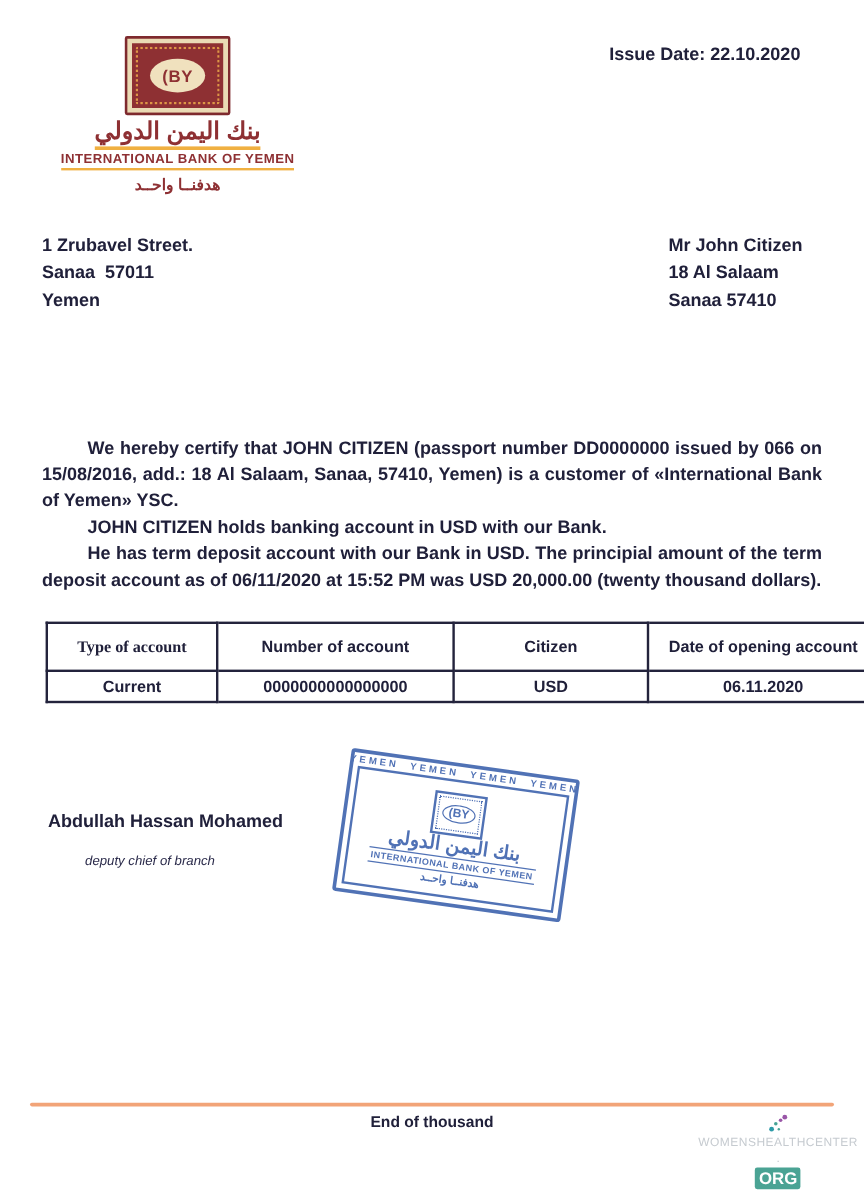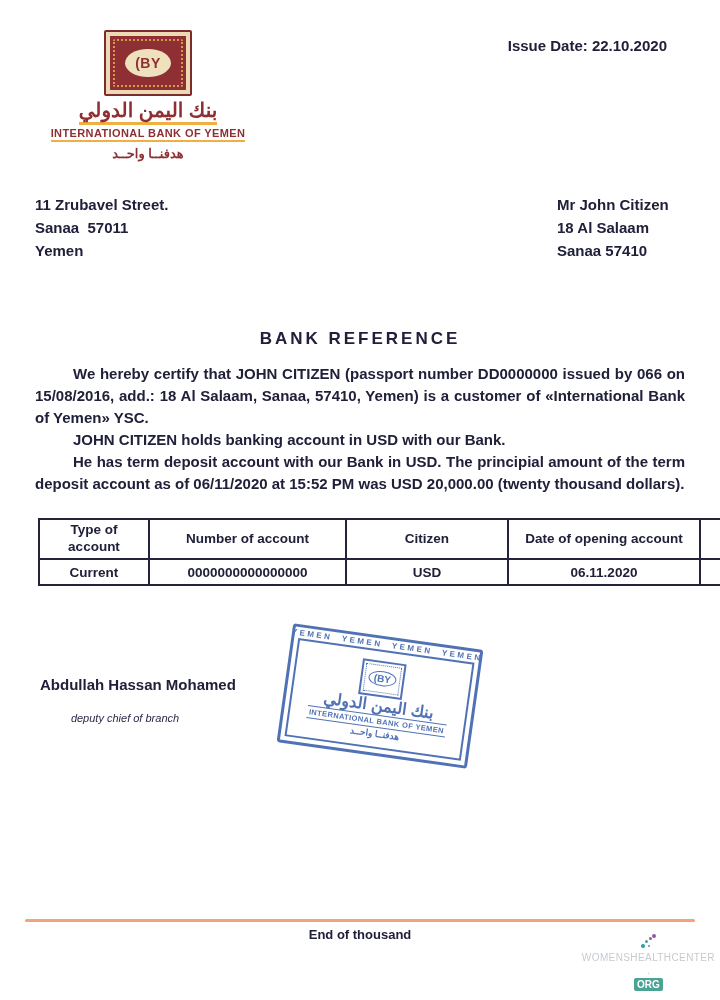--- a/index.html
+++ b/index.html
@@ -48,21 +48,21 @@
   .body-text p.no-justify{text-align:left;}
 
   
   .acct-table{position:absolute;left:38px;top:518px;width:645px;border-collapse:collapse;
     font-size:13.5px;font-weight:600;text-align:center;table-layout:fixed;}
   .acct-table th,.acct-table td{border:2px solid #23233C;padding:2px 16px;}
   .acct-table th{height:34px;font-weight:600;line-height:1.25;}
   .acct-table td{height:20px;margin-left:44px;}
   .col-type{width:100px;}.col-number{width:163px;}.col-currency{width:128px;}
   .col-date{width:158px;}.col-balance{width:86px;}
-  .acct-table th.col-type{padding:2px 4px;}
+  .acct-table th.col-type{padding:2px 20px;font-family:Liberation Serif, serif;}
 
   
   .sig{position:absolute;left:40px;top:676px;width:170px;}
   .sig-name{font-size:15px;font-weight:700;white-space:nowrap;}
   .sig-title{font-size:11px;font-style:italic;text-align:center;margin-top:19px;color:#2A2A4A;}
 
   
   .stamp{
     position:absolute;left:284px;top:636px;width:192px;height:120px;
     transform:rotate(8deg);color:#3E63AE;opacity:0.9;
@@ -91,53 +91,52 @@
   .watermark{position:absolute;right:5px;bottom:9px;display:flex;align-items:center;gap:2px;flex-direction:column;}
   .wm-dots{position:relative;width:17px;height:17px;}
   .wm-dots i{position:absolute;border-radius:50%;}
   .wm-dots i:nth-child(1){left:1px;top:11px;width:4px;height:4px;background:#2E9BA8;}
   .wm-dots i:nth-child(2){left:5px;top:7px;width:3px;height:3px;background:#47A295;}
   .wm-dots i:nth-child(3){left:9px;top:4px;width:3px;height:3px;background:#9A56A8;}
   .wm-dots i:nth-child(4){left:12px;top:1px;width:4px;height:4px;background:#9A56A8;}
   .wm-dots i:nth-child(5){left:8px;top:12px;width:2px;height:2px;background:#47A295;}
   .wm-site{font-size:10px;color:#C6CBD0;letter-spacing:0.4px;}
   .wm-dot{font-size:10px;color:#C6CBD0;}
-  .wm-tld{font-size:10px;font-weight:bold;color:#ffffff;background:#4AA394;
+  .wm-tld{font-size:14px;font-weight:bold;color:#ffffff;background:#4AA394;
     padding:1px 3px;border-radius:2px;}
 </style>
 </head>
 <body>
 
 <div class="doc">
 
   <div class="logo-block">
     <div class="logo-square">
       <div class="pattern"></div>
       <div class="logo-oval">(BY</div>
     </div>
     <div class="logo-arabic">بنك اليمن الدولي</div>
     <div class="logo-en">INTERNATIONAL BANK OF YEMEN</div>
     <div class="logo-slogan">هدفنــا واحــد</div>
   </div>
 
   <div class="issue-date">Issue Date: 22.10.2020</div>
 
   <div class="addr addr-sender">
-    <div>11 Zrubavel Street.</div>
+    <div>1 Zrubavel Street.</div>
     <div>Sanaa  57011</div>
     <div>Yemen</div>
   </div>
 
   <div class="addr addr-recipient">
     <div>Mr John Citizen</div>
     <div>18 Al Salaam</div>
     <div>Sanaa 57410</div>
   </div>
 
-  <div class="title">BANK REFERENCE</div>
 
   <div class="body-text">
     <p>We hereby certify that JOHN CITIZEN (passport number DD0000000 issued by 066 on 15/08/2016, add.: 18 Al Salaam, Sanaa,  57410, Yemen) is a customer of «International Bank of Yemen» YSC.</p>
     <p class="no-justify">JOHN CITIZEN holds banking account in USD with our Bank.</p>
     <p>He has term deposit account with our Bank in USD. The principial amount of the term deposit account as of 06/11/2020 at 15:52 PM was  USD 20,000.00 (twenty thousand dollars).</p>
   </div>
 
   <table class="acct-table">
     <thead>
       <tr>

